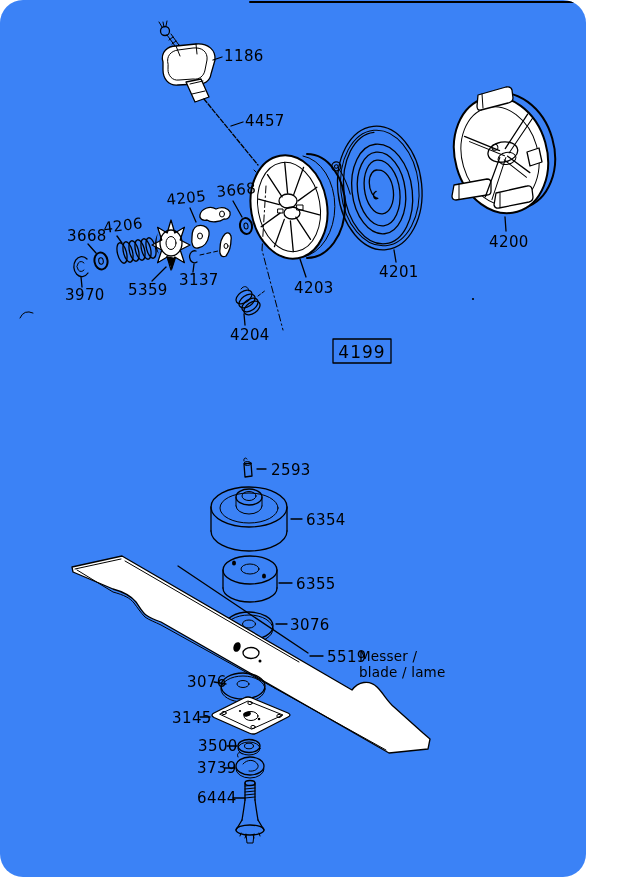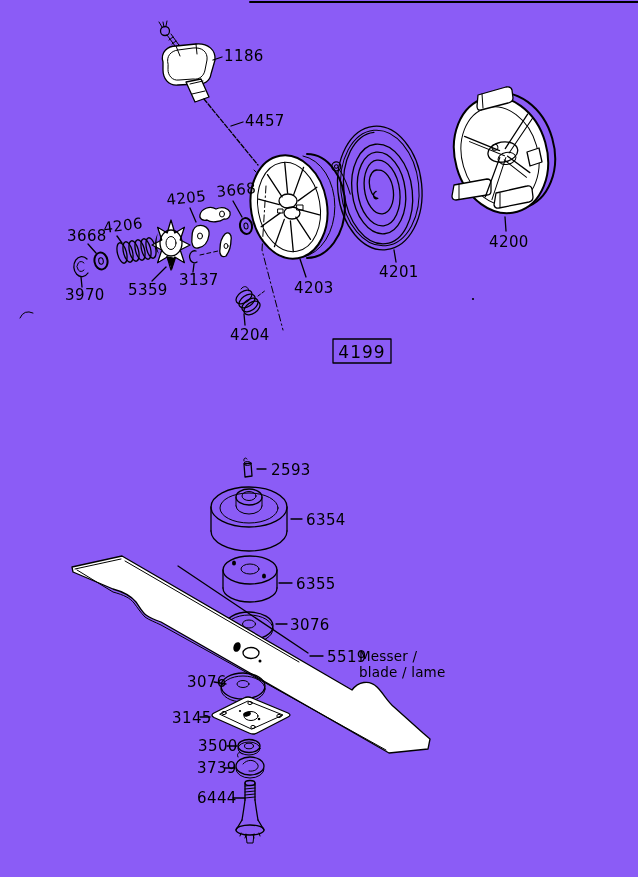--- a/index.html
+++ b/index.html
@@ -1,16 +1,16 @@
 <!DOCTYPE html>
 <html><head>
 <meta charset="utf-8">
 <style>
   html,body{margin:0;padding:0;background:#ffffff;}
-  .page{position:relative;width:638px;height:877px;background:#8b5cf6;overflow:hidden;}
+  .page{position:relative;width:586px;height:877px;background:#3b82f6;overflow:hidden;border-radius:23px;}
   svg{position:absolute;left:0;top:0;}
   svg path,svg ellipse,svg circle,svg line,svg polyline,svg rect{
     stroke:#000;fill:none;stroke-width:1.3;stroke-linecap:round;stroke-linejoin:round;}
   svg .bold{stroke-width:2;}
   svg .thin{stroke-width:1;}
   svg .kfill{fill:#000;stroke:none;}
   svg .wfill{fill:#fff;}
   svg text{stroke:none;fill:#000;font-family:"DejaVu Sans","Liberation Sans",sans-serif;}
   .lbl{font-size:15px;letter-spacing:.4px;}
   .lblbox{font-size:17px;letter-spacing:1px;}

